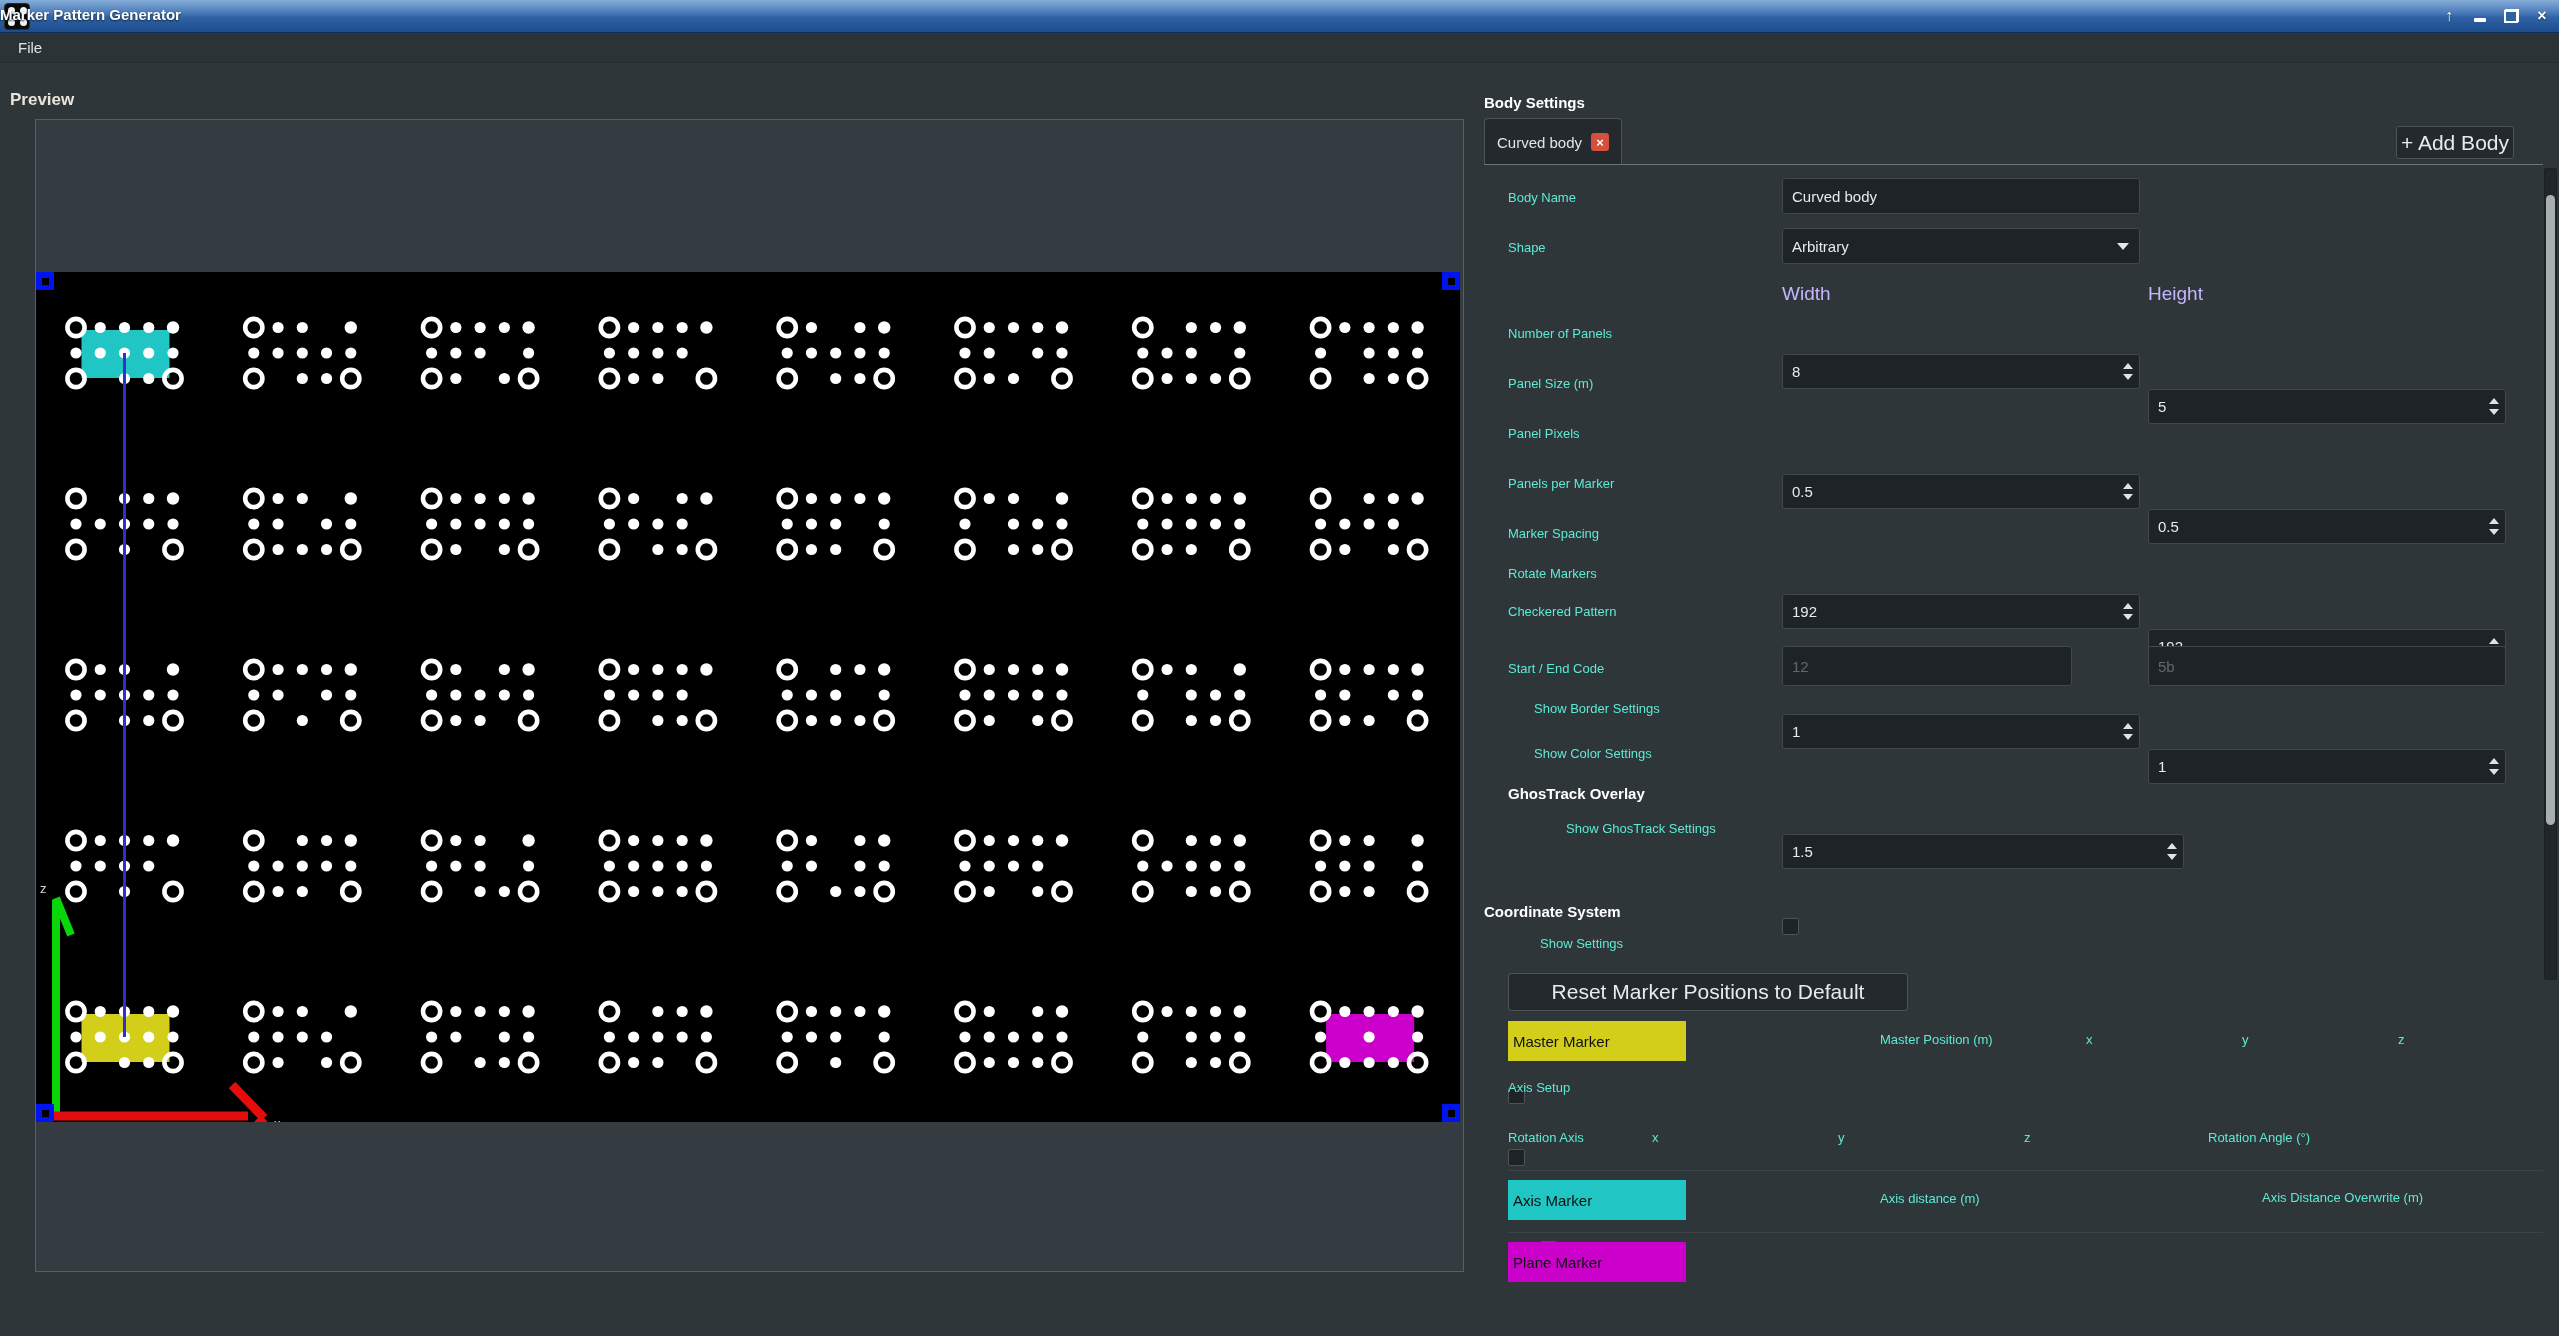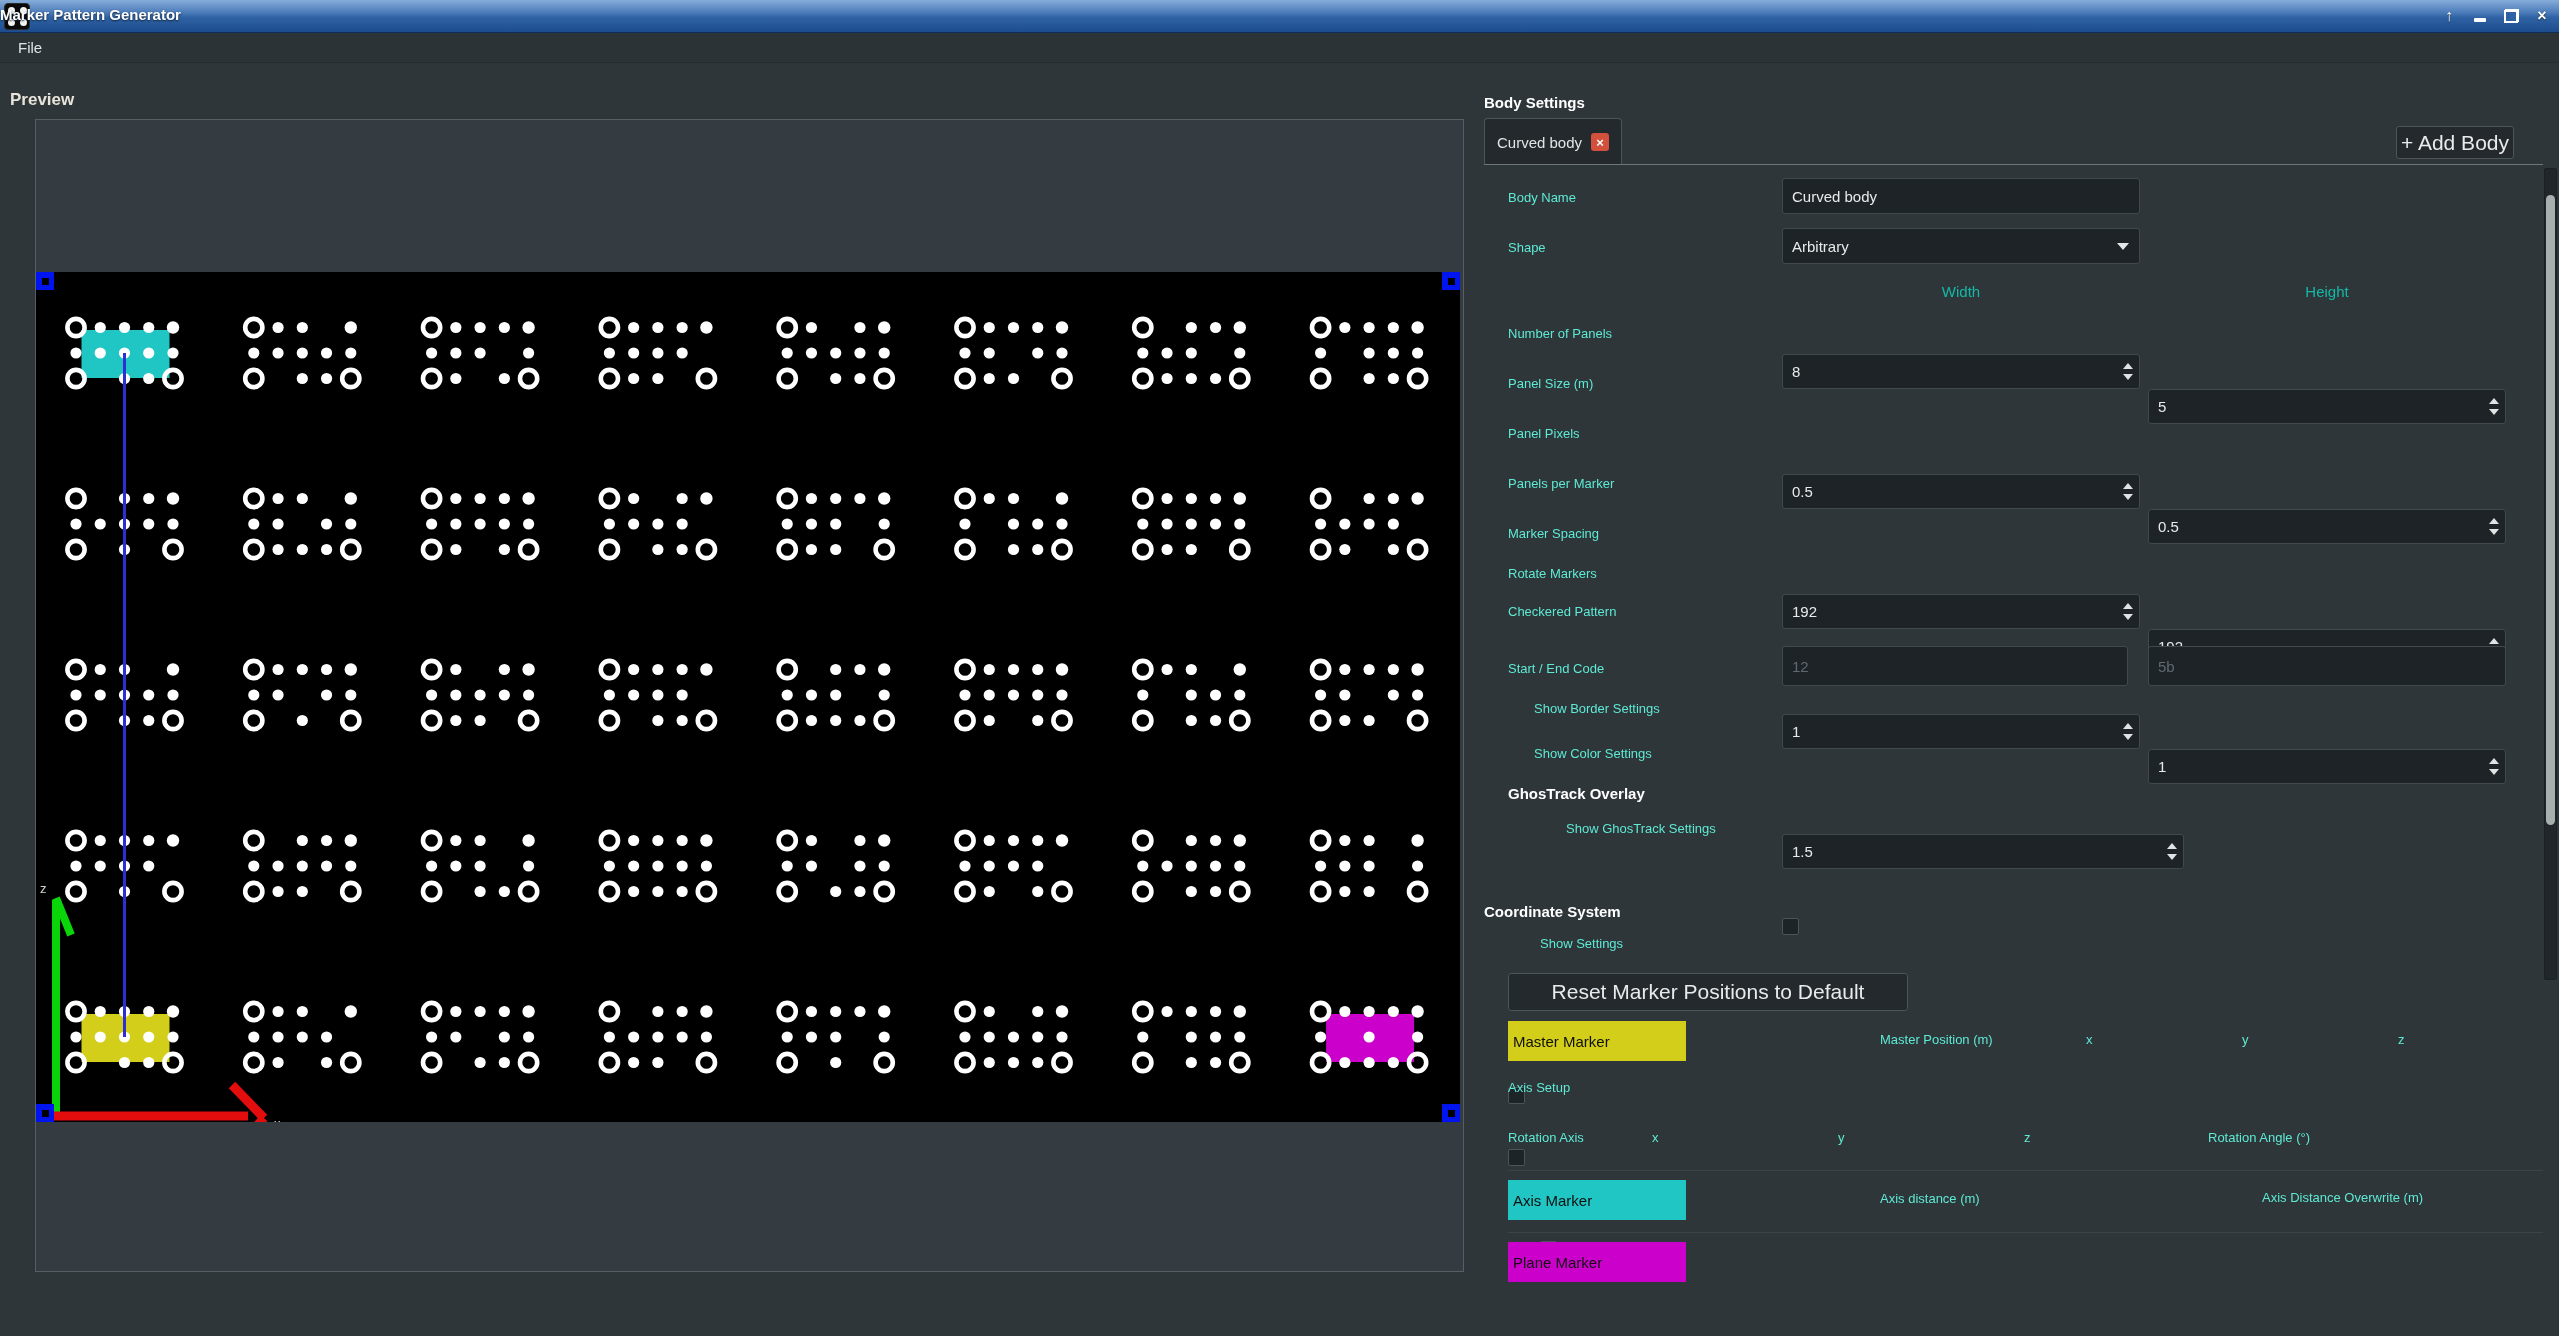--- a/index.html
+++ b/index.html
@@ -71,21 +71,21 @@
   .spin { position:relative; }
   .arrows { position:absolute; right:6px; top:0; bottom:0; display:flex; flex-direction:column; justify-content:center; gap:5px; }
   .tri-up { width:0; height:0; border-left:5px solid transparent; border-right:5px solid transparent; border-bottom:6px solid #dfe3e4; }
   .tri-dn { width:0; height:0; border-left:5px solid transparent; border-right:5px solid transparent; border-top:6px solid #dfe3e4; }
   .select .drop { position:absolute; right:10px; width:0; height:0; border-left:6px solid transparent; border-right:6px solid transparent; border-top:7px solid #e4e7e8; }
   .select { position:relative; }
   .disabled .val { color:#5f6a70; }
   .checkbox { width:17px; height:17px; background:#1d2327; border:1px solid #4c5458; border-radius:2px; position:relative; }
   .chip { height:40px; display:flex; align-items:center; padding-left:5px; color:#101010; font-size:15px; white-space:nowrap; }
   .sep { background:#3b4347; height:1px; }
-  .colhdr { text-align:center; color:#14b8a6; font-size:15px; }
+  .colhdr { color:#c4b5fd; font-size:19px; }
   
   .scrollbar { position:absolute; left:2544px; top:168px; width:13px; height:812px; background:#20262a; border:1px solid #1a2023; border-radius:2px; }
   .scroll-thumb { position:absolute; left:1px; width:9px; top:26px; height:630px; background:#a7afaf; border-radius:5px; }
 </style>
 </head>
 <body>
 
 <div class="titlebar">
   <div class="app-icon">
       <i></i>
@@ -827,21 +827,21 @@
     </span>
 </div>
 
 <div class="abs lbl" style="left:1508px; top:566px;">Rotate Markers</div>
 <div class="abs checkbox" style="left:1782px; top:567px;"></div>
 
 <div class="abs lbl" style="left:1508px; top:604px;">Checkered Pattern</div>
 <div class="abs checkbox" style="left:1782px; top:605px;"></div>
 
 <div class="abs lbl" style="left:1508px; top:661px;">Start / End Code</div>
-<div class="abs field disabled" style="left:1782px; top:646px; width:346px; height:40px;">
+<div class="abs field disabled" style="left:1782px; top:646px; width:290px; height:40px;">
   <span class="val">12</span>
 </div>
 <div class="abs field disabled" style="left:2148px; top:646px; width:358px; height:40px;">
   <span class="val">5b</span>
 </div>
 
 <div class="abs checkbox" style="left:1508px; top:702px;"></div>
 <div class="abs lbl" style="left:1534px; top:701px;">Show Border Settings</div>
 
 <div class="abs checkbox" style="left:1508px; top:747px;"></div>

